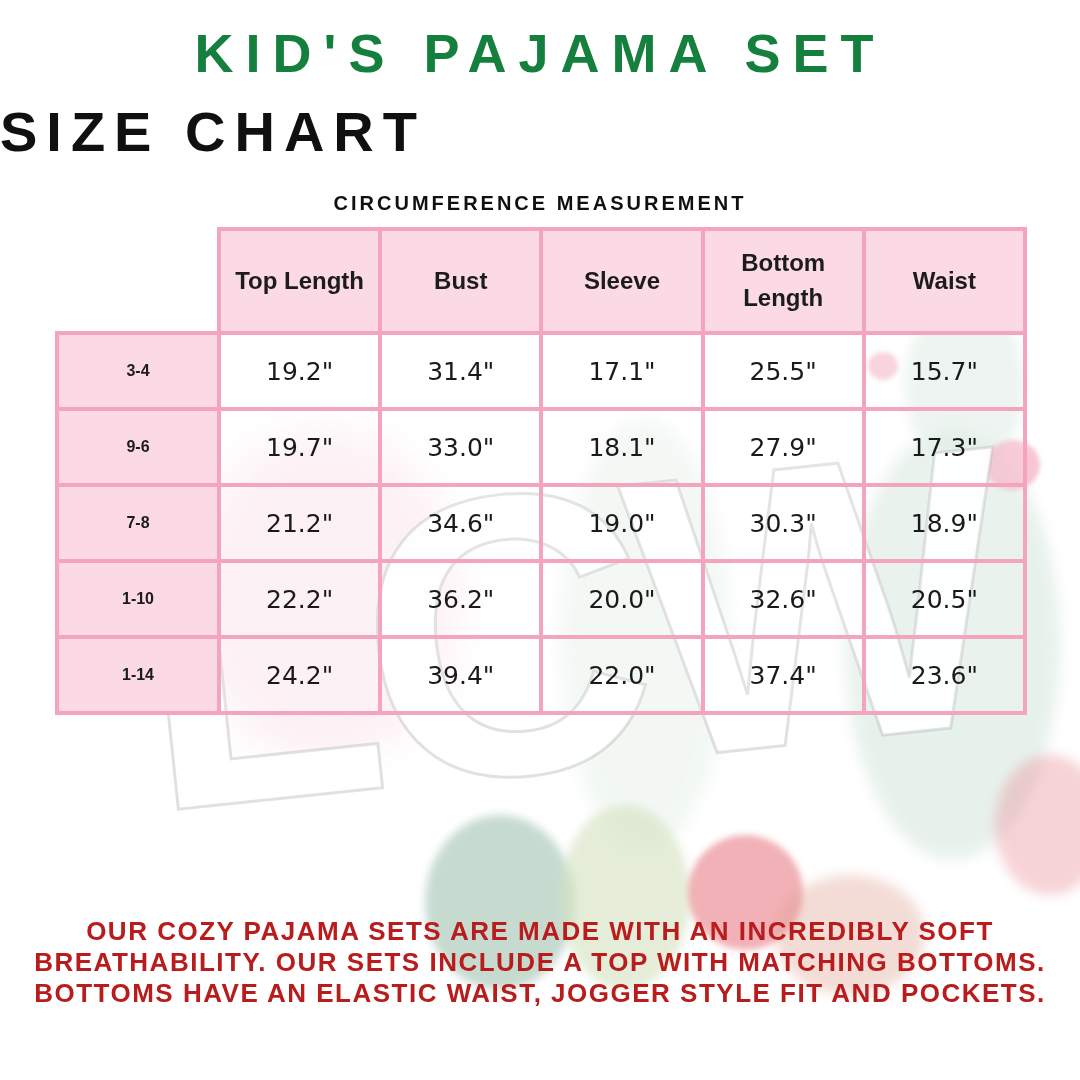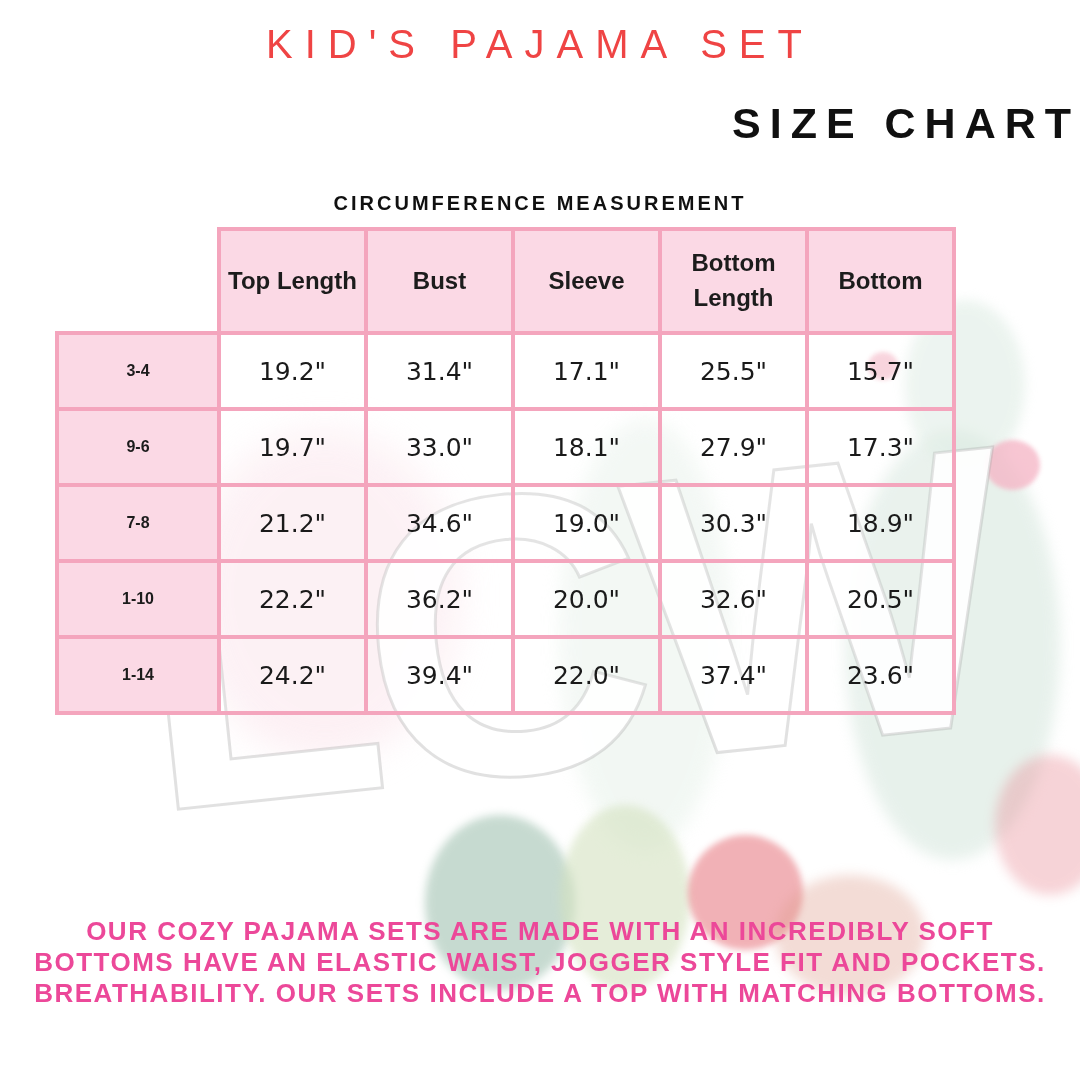--- a/index.html
+++ b/index.html
@@ -3,25 +3,25 @@
 <meta charset="utf-8">
 <style>
   html,body{margin:0;padding:0;background:#ffffff;}
   #page{
     position:relative;width:1080px;height:1080px;background:#ffffff;
     overflow:hidden;font-family:"Liberation Sans",sans-serif;color:#151515;
   }
   
   .title{
     position:absolute;top:22px;left:0;right:0;text-align:center;
-    font-size:40px;font-weight:normal;letter-spacing:12px;color:#ef4444;white-space:nowrap;
+    font-size:54px;font-weight:bold;letter-spacing:12px;color:#15803d;white-space:nowrap;
   }
   .subtitle{
-    position:absolute;top:99px;left:0;right:0;text-align:right;
-    font-size:43px;font-weight:bold;letter-spacing:9px;color:#101010;
+    position:absolute;top:99px;left:0;right:0;text-align:left;
+    font-size:56px;font-weight:bold;letter-spacing:9px;color:#101010;
   }
   .tagline{
     position:absolute;top:160px;left:0;right:0;text-align:center;
     font-size:20px;font-weight:bold;letter-spacing:3px;color:#101010;margin-top:32px;
   }
   
   .decor{position:absolute;border-radius:50%;pointer-events:none;}
   .cactus-right-big {left:845px;top:430px;width:215px;height:430px;background:#d8e8df;opacity:.6;filter:blur(7px);}
   .cactus-right-top {left:905px;top:300px;width:120px;height:170px;background:#dcebe2;opacity:.55;filter:blur(6px);}
   .cactus-mid      {left:560px;top:420px;width:170px;height:430px;background:#edf5ef;opacity:.7;filter:blur(9px);}
@@ -37,21 +37,21 @@
   .watermark{
     position:absolute;left:135px;top:430px;z-index:1;
     font-size:400px;font-weight:bold;letter-spacing:-18px;line-height:1;
     color:rgba(255,255,255,.92);
     -webkit-text-stroke:3px rgba(170,170,170,.35);
     transform:rotate(-6deg);pointer-events:none;
   }
   
   table.size-table{
     position:absolute;left:55px;top:227px;z-index:2;
-    width:901px;border-collapse:collapse;table-layout:fixed;
+    width:972px;border-collapse:collapse;table-layout:fixed;
   }
   .size-table th,.size-table td{
     border:4px solid var(--table-border,#f4a5bd);
     text-align:center;vertical-align:middle;padding:0;
   }
   .size-table th.corner{border:none;background:transparent;width:160px;}
   .size-table thead th{
     background:var(--header-fill,#fbd9e5);height:100px;
     font-size:24px;font-weight:600;line-height:1.45;color:#1c1c1c;
   }
@@ -60,21 +60,21 @@
     background:var(--row-label-fill,#fbd9e5);
     font-size:16px;font-weight:600;color:#1c1c1c;
   }
   .size-table tbody td{
     background:rgba(255,255,255,.12);
     font-family:"DejaVu Sans",sans-serif;font-size:25px;color:#1a1a1a;
   }
   
   .description{
     position:absolute;top:916px;left:0;right:0;z-index:2;text-align:center;
-    font-size:26px;font-weight:bold;letter-spacing:1.5px;line-height:31px;color:#ec4899;
+    font-size:26px;font-weight:bold;letter-spacing:1.5px;line-height:31px;color:#b91c1c;
   }
 </style>
 </head>
 <body>
 
 <div id="page">
 
   <div class="decor pink-wash"></div>
   <div class="decor cactus-mid"></div>
   <div class="decor cactus-right-big"></div>
@@ -94,21 +94,21 @@
   <div class="tagline">CIRCUMFERENCE MEASUREMENT</div>
 
   <table class="size-table">
     <thead>
       <tr id="thead-row">
         <th class="corner"></th>
       <th>Top Length</th>
           <th>Bust</th>
           <th>Sleeve</th>
           <th>Bottom Length</th>
-          <th>Bottom</th>
+          <th>Waist</th>
         </tr>
     </thead>
     <tbody id="table-body">
         <tr>
           <th>3-4</th>
           <td>19.2"</td>
           <td>31.4"</td>
           <td>17.1"</td>
           <td>25.5"</td>
           <td>15.7"</td>
@@ -143,17 +143,17 @@
           <td>39.4"</td>
           <td>22.0"</td>
           <td>37.4"</td>
           <td>23.6"</td>
         </tr>
       </tbody>
   </table>
 
   <div class="description">
     <div>OUR COZY PAJAMA SETS ARE MADE WITH AN INCREDIBLY SOFT</div>
+    <div>BREATHABILITY. OUR SETS INCLUDE A TOP WITH MATCHING BOTTOMS.</div>
     <div>BOTTOMS HAVE AN ELASTIC WAIST, JOGGER STYLE FIT AND POCKETS.</div>
-    <div>BREATHABILITY. OUR SETS INCLUDE A TOP WITH MATCHING BOTTOMS.</div>
   </div>
 
 </div>
 
 </body></html>

